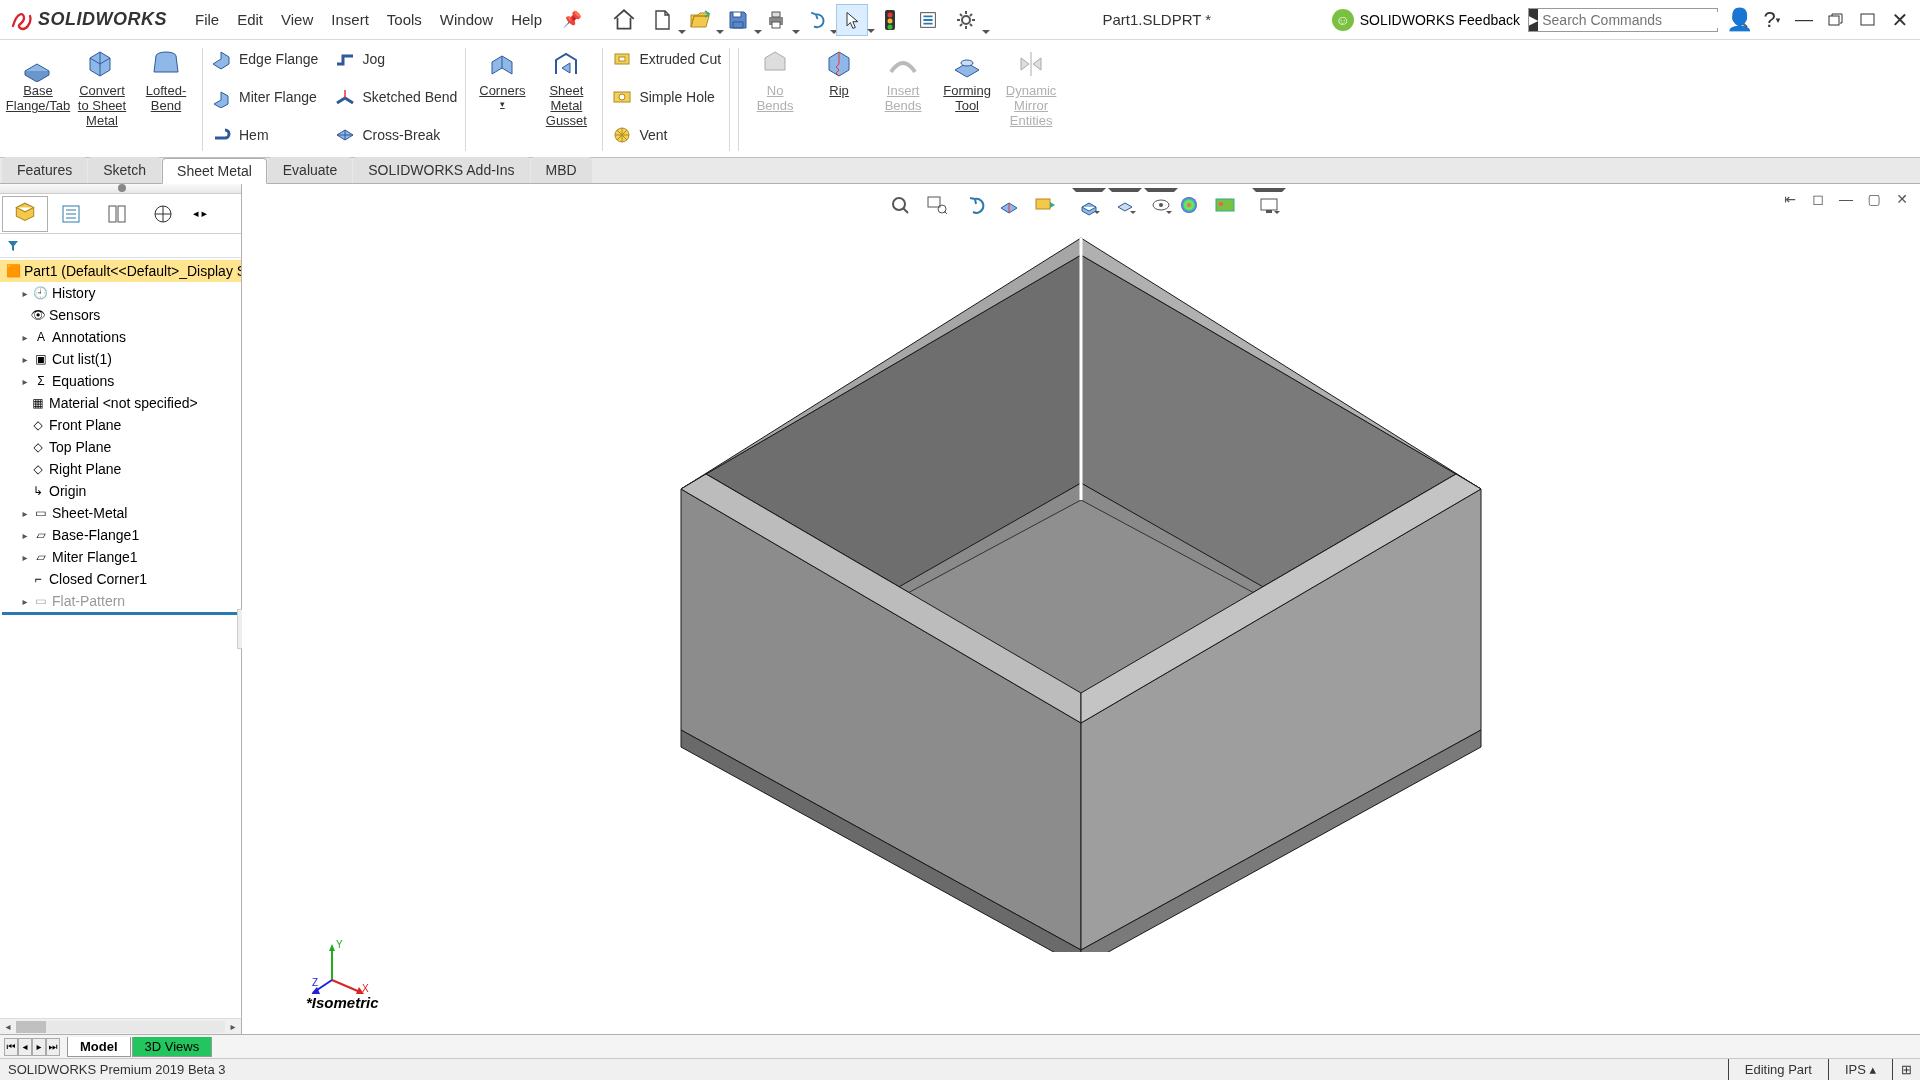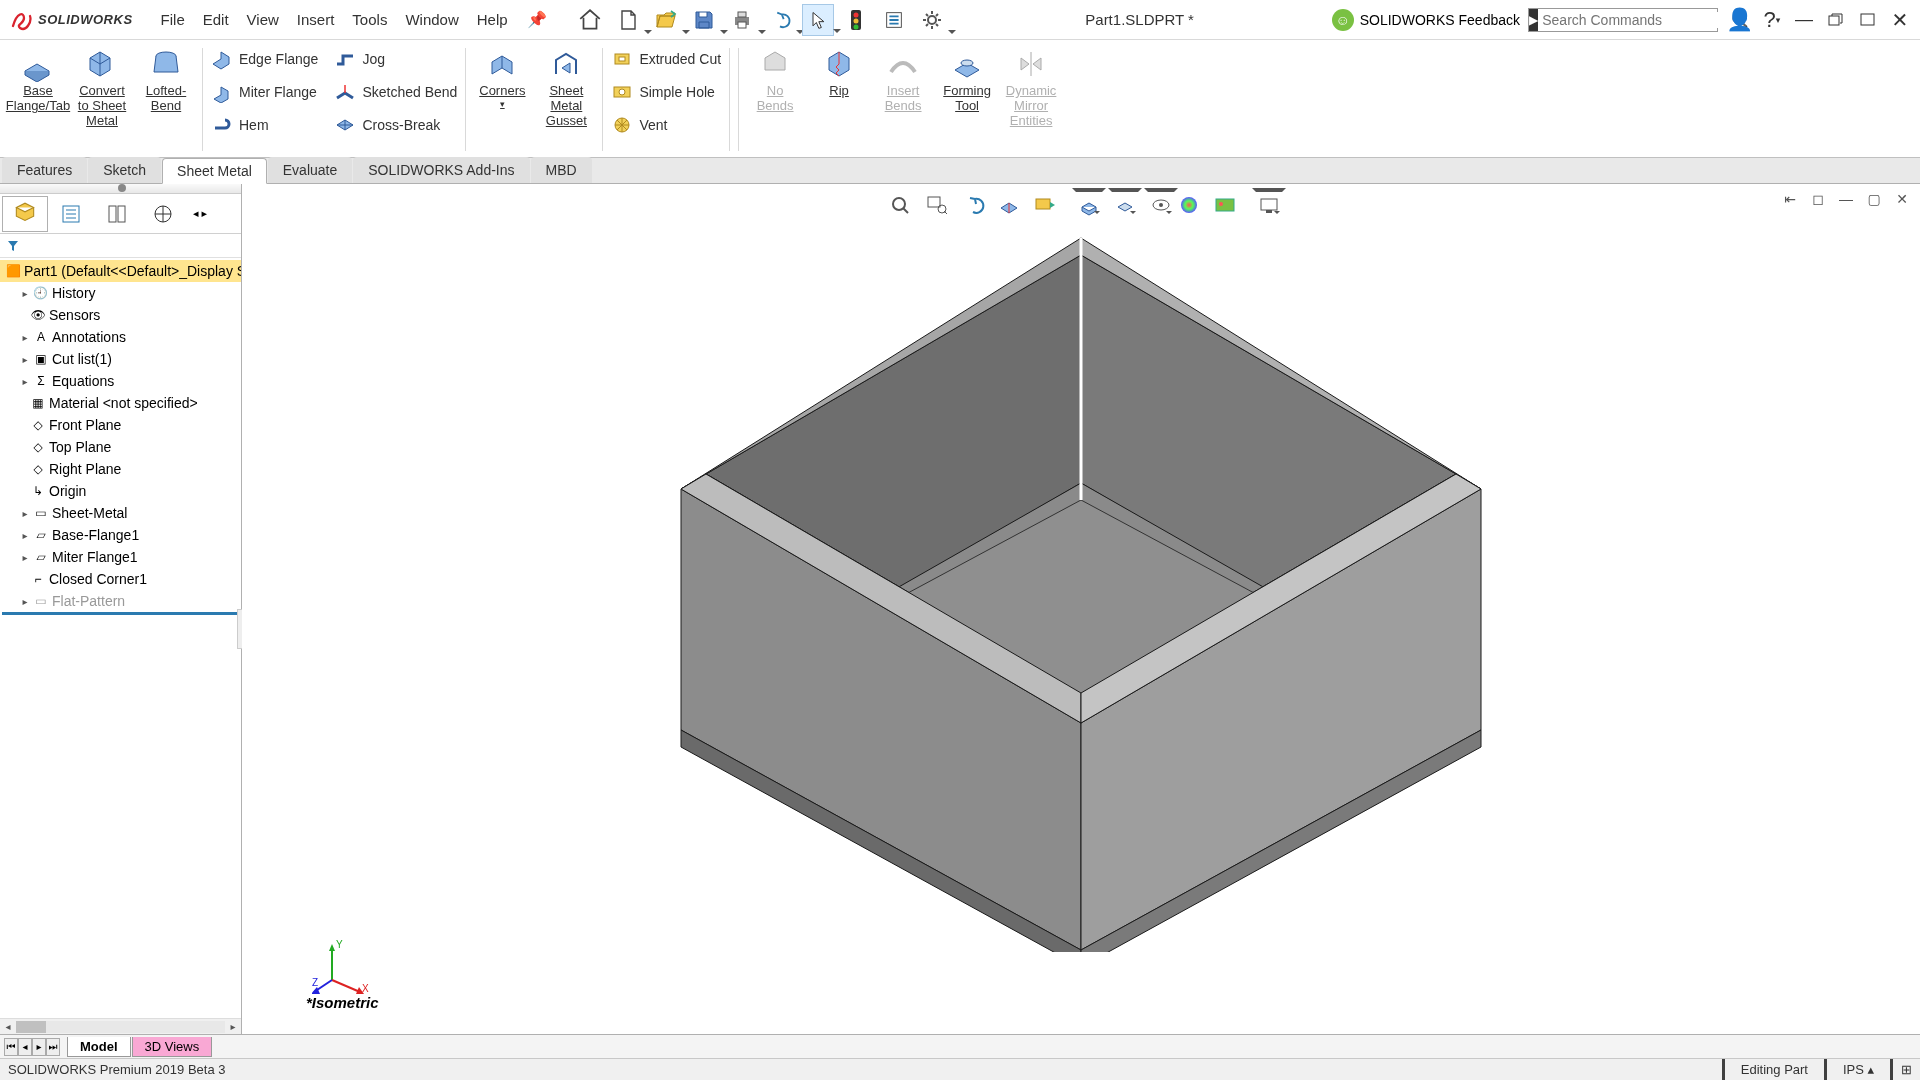--- a/index.html
+++ b/index.html
@@ -2,41 +2,41 @@
 <html><head>
 <meta charset="utf-8">
 <style>
 * { margin:0; padding:0; box-sizing:border-box; font-family:"Segoe UI",Tahoma,sans-serif; user-select:none; }
 body { width:1920px; height:1080px; background:#fff; overflow:hidden; position:relative; font-size:14px; }
 
 
 .titlebar { height:40px; display:flex; align-items:center; background:#fff; border-bottom:1px solid #d9d9d9; }
 .logo { display:flex; align-items:center; padding:0 10px; gap:4px; }
 .logo-mark { width:24px; height:24px; }
-.logo-text { font-weight:bold; font-style:italic; color:#333; letter-spacing:0.5px; font-size:13px; }
+.logo-text { font-weight:bold; font-style:italic; color:#333; letter-spacing:0.5px; font-size:18px; }
 .menubar { display:flex; gap:2px; margin-left:10px; }
 .menuitem { padding:4px 8px; font-size:15px; color:#333; cursor:pointer; }
 .pin { margin-left:6px; color:#2a7ab0; font-size:16px; padding:2px 6px; }
 .toolbar-q { display:flex; align-items:center; gap:6px; margin-left:20px; }
 .qbtn { width:32px; height:32px; display:flex; align-items:center; justify-content:center; cursor:pointer; position:relative; }
 .qbtn.sel { border:1px solid #a6c8e6; background:#dbeeff; }
 .dd { position:absolute; right:-8px; bottom:2px; width:0; height:0; border-left:4px solid transparent; border-right:4px solid transparent; border-top:4px solid #555; }
 .title-center { flex:1; text-align:center; font-size:15px; color:#333; }
 .feedback-wrap { display:flex; align-items:center; gap:6px; margin-right:8px; }
 .smiley { width:22px; height:22px; border-radius:50%; background:#7ac142; display:flex; align-items:center; justify-content:center; color:#fff; font-size:14px; }
 .searchwrap { display:flex; align-items:center; border:1px solid #999; height:24px; width:190px; margin-right:8px; }
 .search-ic { width:22px; height:22px; background:#333; display:flex; align-items:center; justify-content:center; color:#fff; font-size:12px; }
 .search-input { flex:1; border:none; outline:none; font-size:14px; padding:0 4px; color:#666; }
 .search-mag { padding:0 4px; color:#555; }
 .winbtns { display:flex; gap:4px; margin-right:6px; align-items:center; }
 .winbtn { width:28px; height:24px; display:flex; align-items:center; justify-content:center; cursor:pointer; font-size:18px; color:#333; }
 
 
 .ribbon { height:118px; background:#fff; border-bottom:1px solid #c0c0c0; display:flex; align-items:stretch; padding:2px 6px 0 6px; }
-.rcol { display:flex; flex-direction:column; }
+.rcol { display:flex; flex-direction:column; gap:5px; }
 .rbtn-large { display:flex; flex-direction:column; align-items:center; width:64px; padding:4px 2px; cursor:pointer; text-align:center; font-size:13px; line-height:1.15; color:#333;text-decoration:underline; }
 .rbtn-large.disabled { color:#b0b0b0; cursor:default; }
 .rbtn-large .ic { width:36px; height:36px; margin-bottom:2px; }
 .rbtn-row { display:flex; align-items:center; gap:6px; padding:2px 4px; cursor:pointer; font-size:14px; color:#333; white-space:nowrap; height:33px; }
 .rbtn-row .sic { width:22px; height:22px; }
 .sep { width:1px; background:#d9d9d9; margin:6px 4px; }
 
 
 .ribtabs { height:26px; display:flex; align-items:end; background:#e9e9e9; border-bottom:1px solid #b0b0b0; padding-left:2px; }
 .ribtab { padding:4px 14px; font-size:14px; color:#333; border:1px solid transparent; cursor:pointer; background:#e0e0e0; margin-right:1px; border-top-left-radius:4px; border-top-right-radius:4px; }
@@ -67,28 +67,28 @@
 .triad { position:absolute; left:70px; bottom:38px; }
 .viewlabel { position:absolute; left:64px; bottom:23px; font-weight:bold; font-style:italic; font-size:15px; }
 
 
 .boxsvg { position:absolute; left:50%; top:48%; transform:translate(-50%,-50%); }
 
 
 .btabs { height:24px; background:#f4f4f4; border-top:1px solid #b0b0b0; display:flex; align-items:center; padding-left:4px; gap:1px; }
 .bnav { display:flex; gap:0; margin-right:6px; }
 .bnav span { width:14px; height:18px; border:1px solid #aaa; background:#eee; font-size:10px; display:flex; align-items:center; justify-content:center; cursor:pointer; }
-.btab { padding:2px 12px; font-size:13px; border:1px solid #999; border-top:none; background:#f9a8d4; cursor:pointer; }
+.btab { padding:2px 12px; font-size:13px; border:1px solid #999; border-top:none; background:#22c55e; cursor:pointer; }
 .btab.active { background:#fff; font-weight:bold; }
 
 
 .statusbar { height:22px; background:#f0f0f0; border-top:1px solid #c8c8c8; display:flex; align-items:center; font-size:13px; color:#333; }
 .statusbar .sl { padding:0 8px; }
 .statusbar .spacer { flex:1; }
-.statusbar .sg { padding:0 16px; border-left:3px solid #404040; height:100%; display:flex; align-items:center;text-align:center; }
+.statusbar .sg { padding:0 16px; border-left:1px solid #404040; height:100%; display:flex; align-items:center;text-align:center; }
 
 
 .lp-hscroll { height:16px; background:#f0f0f0; border-top:1px solid #ddd; display:flex; align-items:center; }
 .lp-hscroll .arr { width:16px; text-align:center; color:#555; font-size:10px; }
 .lp-hscroll .track { flex:1; height:12px; background:#e8e8e8; position:relative; }
 .lp-hscroll .thumb { position:absolute; left:0; width:30px; height:100%; background:#c0c0c0; }
 
 .ruler { height:10px; background:linear-gradient(to bottom,#fafafa,#e8e8e8); border-bottom:1px solid #ccc; position:relative; }
 .ruler .mark { position:absolute; left:118px; top:0; width:8px; height:8px; border-radius:50%; background:#888; }
 </style>

